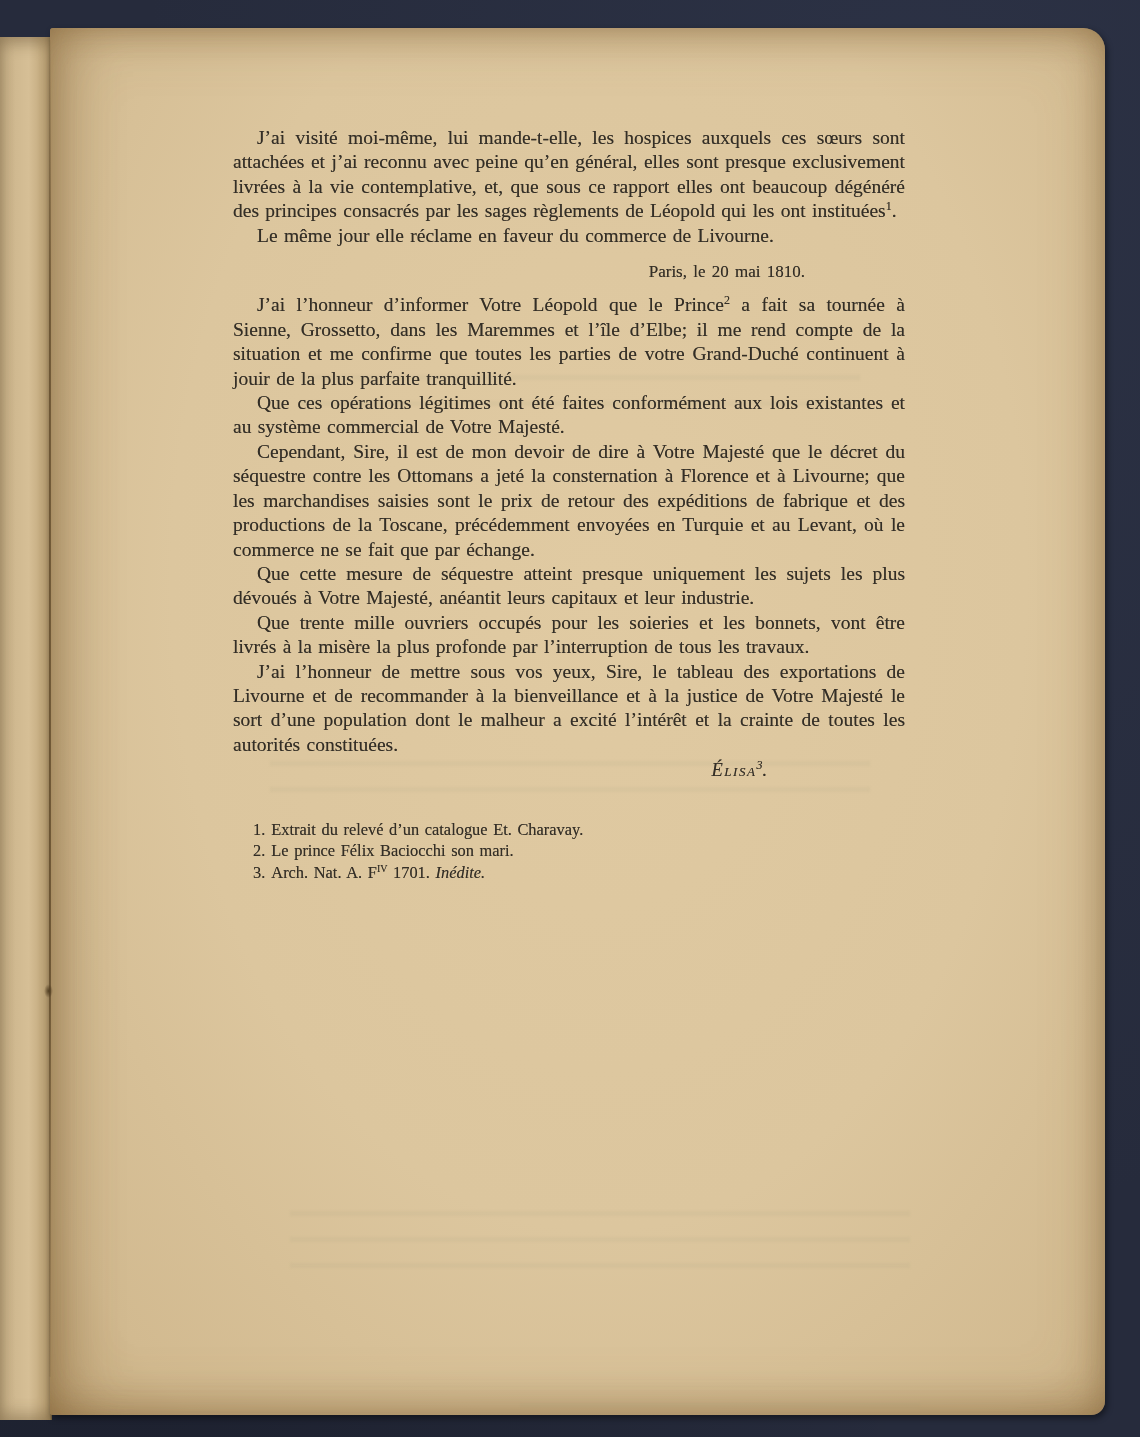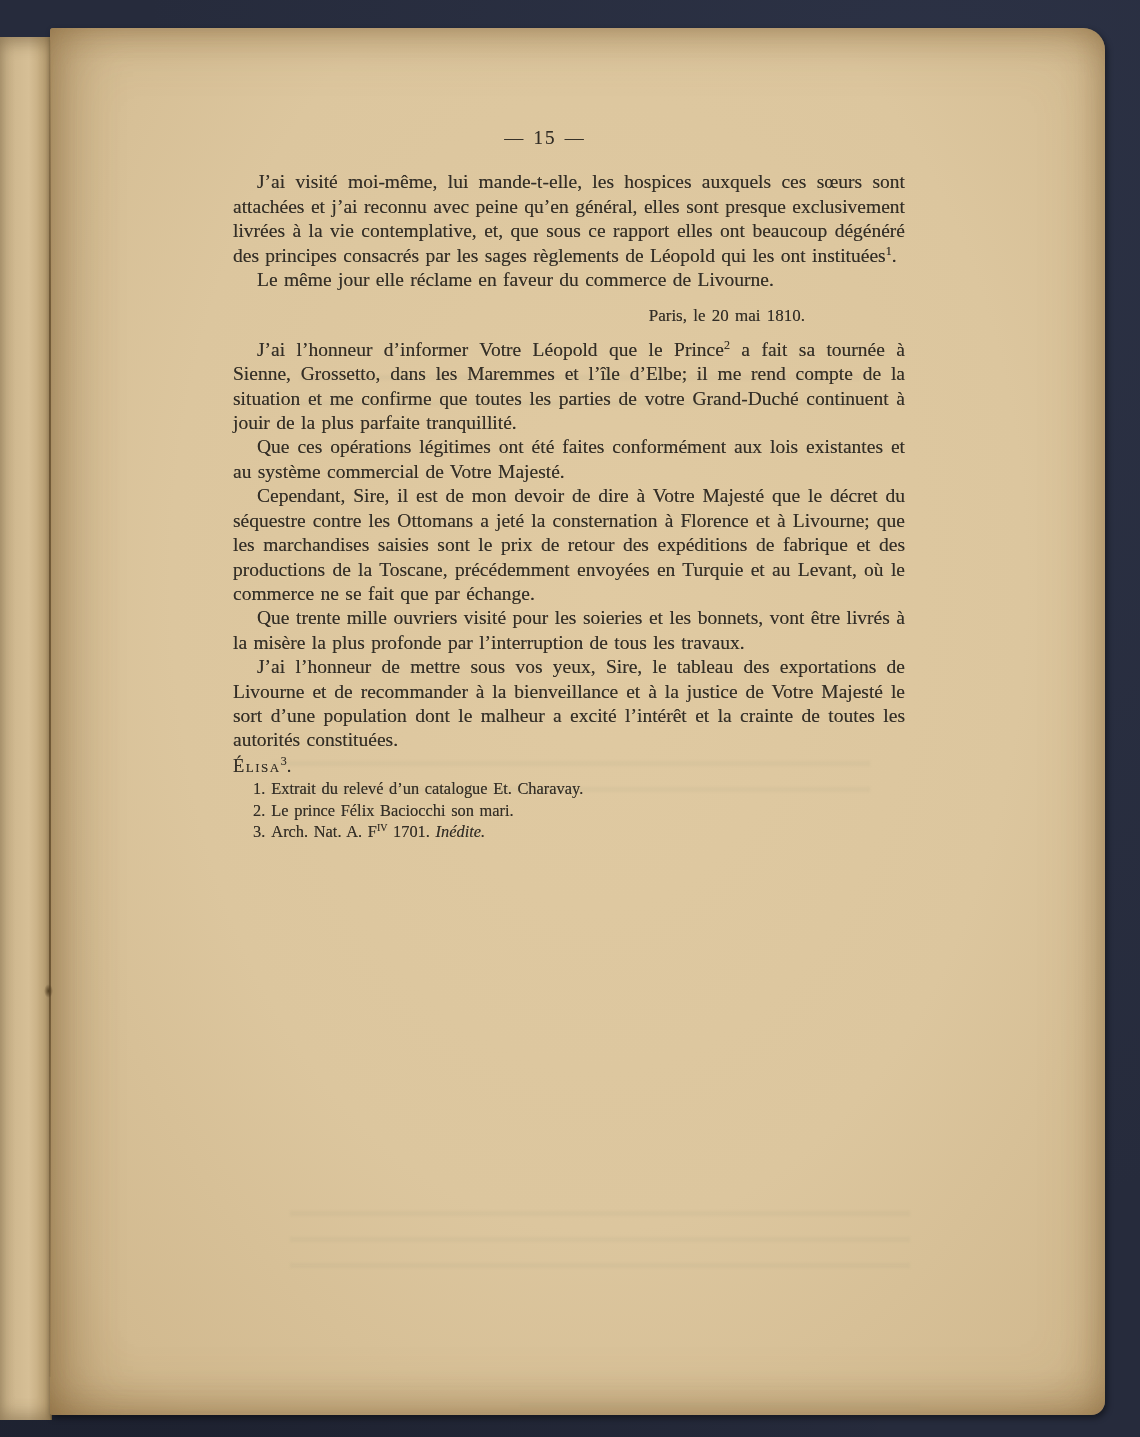--- a/index.html
+++ b/index.html
@@ -119,29 +119,32 @@
     font-size: 17px;
     word-spacing: 2px;
     font-family: Liberation Serif, serif;
   }
   sup {
     font-size: 12px;
     line-height: 0;
     vertical-align: super;
   }
   .signature {
+    text-align: right;
     padding-right: 138px;
     margin: 1px 0 0 0;
     font-size: 18.5px;
+    font-style: italic;
   }
   .smallcaps {
     font-variant: small-caps;
     letter-spacing: 1.5px;
   }
   .footnotes {
+    margin-top: 36px;
     padding-left: 20px;
     font-size: 16.4px;
     line-height: 21.5px;
   }
   .footnote { margin: 0; }
   .footnote .fn-num { padding-right: 6px; }
   .footnote sup { font-size: 10px; }
   .italic { font-style: italic; }
 </style>
 </head>
@@ -156,37 +159,37 @@
 <div class="gutter-crease"></div>
 <div class="page-edge-mark"></div>
 
 <div class="bleed bleed-1"></div>
 <div class="bleed bleed-2"></div>
 <div class="bleed bleed-3"></div>
 <div class="bleed bleed-4"></div>
 
 <div class="text-column">
 
-  <div class="page-number">— 15 —</div>
 
 
   <p class="para gap-lg"><span>J’ai visité moi-même, lui mande-t-elle, les hospices auxquels ces sœurs sont attachées et j’ai reconnu avec peine qu’en général, elles sont presque exclusivement livrées à la vie contemplative, et, que sous ce rapport elles ont beaucoup dégénéré des principes consacrés par les sages règlements de Léopold qui les ont instituées</span><sup>1</sup><span>.</span></p>
 
   <p class="para gap-md">Le même jour elle réclame en faveur du commerce de Livourne.</p>
 
   <div class="dateline">Paris, le 20 mai 1810.</div>
 
   <p class="para"><span>J’ai l’honneur d’informer Votre Léopold que le Prince</span><sup>2</sup><span> a fait sa tournée à Sienne, Grossetto, dans les Maremmes et l’île d’Elbe; il me rend compte de la situation et me confirme que toutes les parties de votre Grand-Duché continuent à jouir de la plus parfaite tranquillité.</span></p>
 
   <p class="para">Que ces opérations légitimes ont été faites conformément aux lois existantes et au système commercial de Votre Majesté.</p>
 
   <p class="para">Cependant, Sire, il est de mon devoir de dire à Votre Majesté que le décret du séquestre contre les Ottomans a jeté la consternation à Florence et à Livourne; que les marchandises saisies sont le prix de retour des expéditions de fabrique et des productions de la Toscane, précédemment envoyées en Turquie et au Levant, où le commerce ne se fait que par échange.</p>
 
-
-  <p class="para">Que trente mille ouvriers visité pour les soieries et les bonnets, vont être livrés à la misère la plus profonde par l’interruption de tous les travaux.</p>
+  <p class="para">Que cette mesure de séquestre atteint presque uniquement les sujets les plus dévoués à Votre Majesté, anéantit leurs capitaux et leur industrie.</p>
+
+  <p class="para">Que trente mille ouvriers occupés pour les soieries et les bonnets, vont être livrés à la misère la plus profonde par l’interruption de tous les travaux.</p>
 
   <p class="para">J’ai l’honneur de mettre sous vos yeux, Sire, le tableau des exportations de Livourne et de recommander à la bienveillance et à la justice de Votre Majesté le sort d’une population dont le malheur a excité l’intérêt et la crainte de toutes les autorités constituées.</p>
 
   <div class="signature"><span class="smallcaps">Élisa</span><sup>3</sup><span>.</span></div>
 
   <div class="footnotes">
 
     <p class="footnote"><span class="fn-num">1.</span><span>Extrait du relevé d’un catalogue Et. Charavay.</span></p>
 
     <p class="footnote"><span class="fn-num">2.</span><span>Le prince Félix Baciocchi son mari.</span></p>

